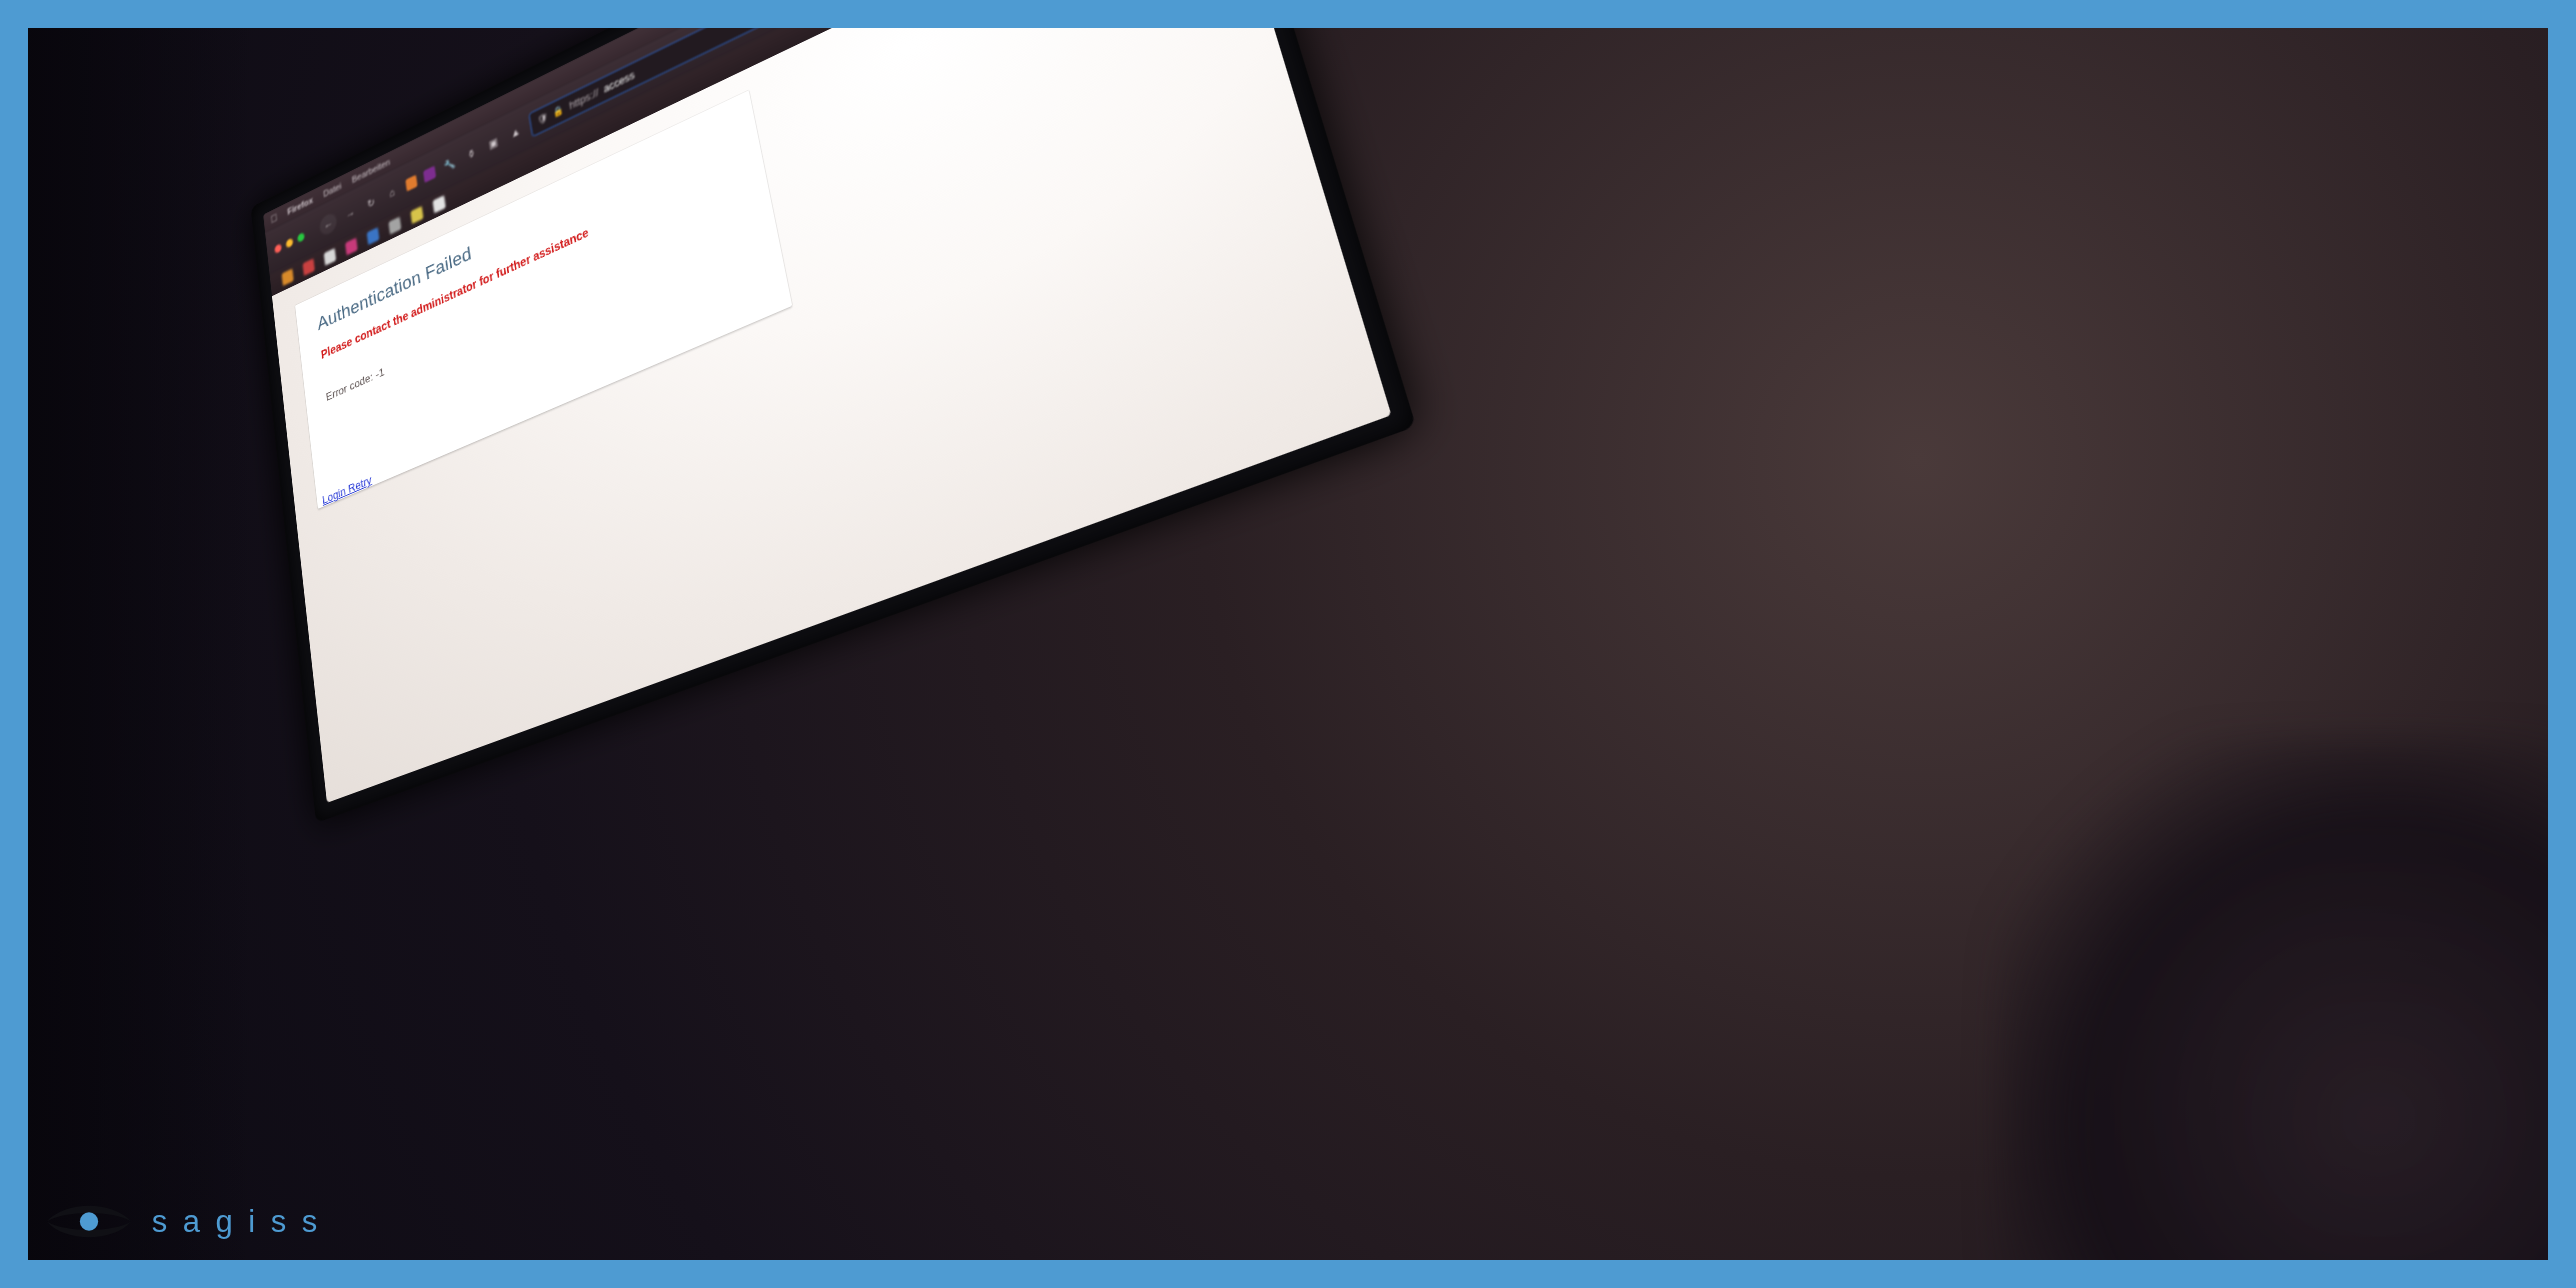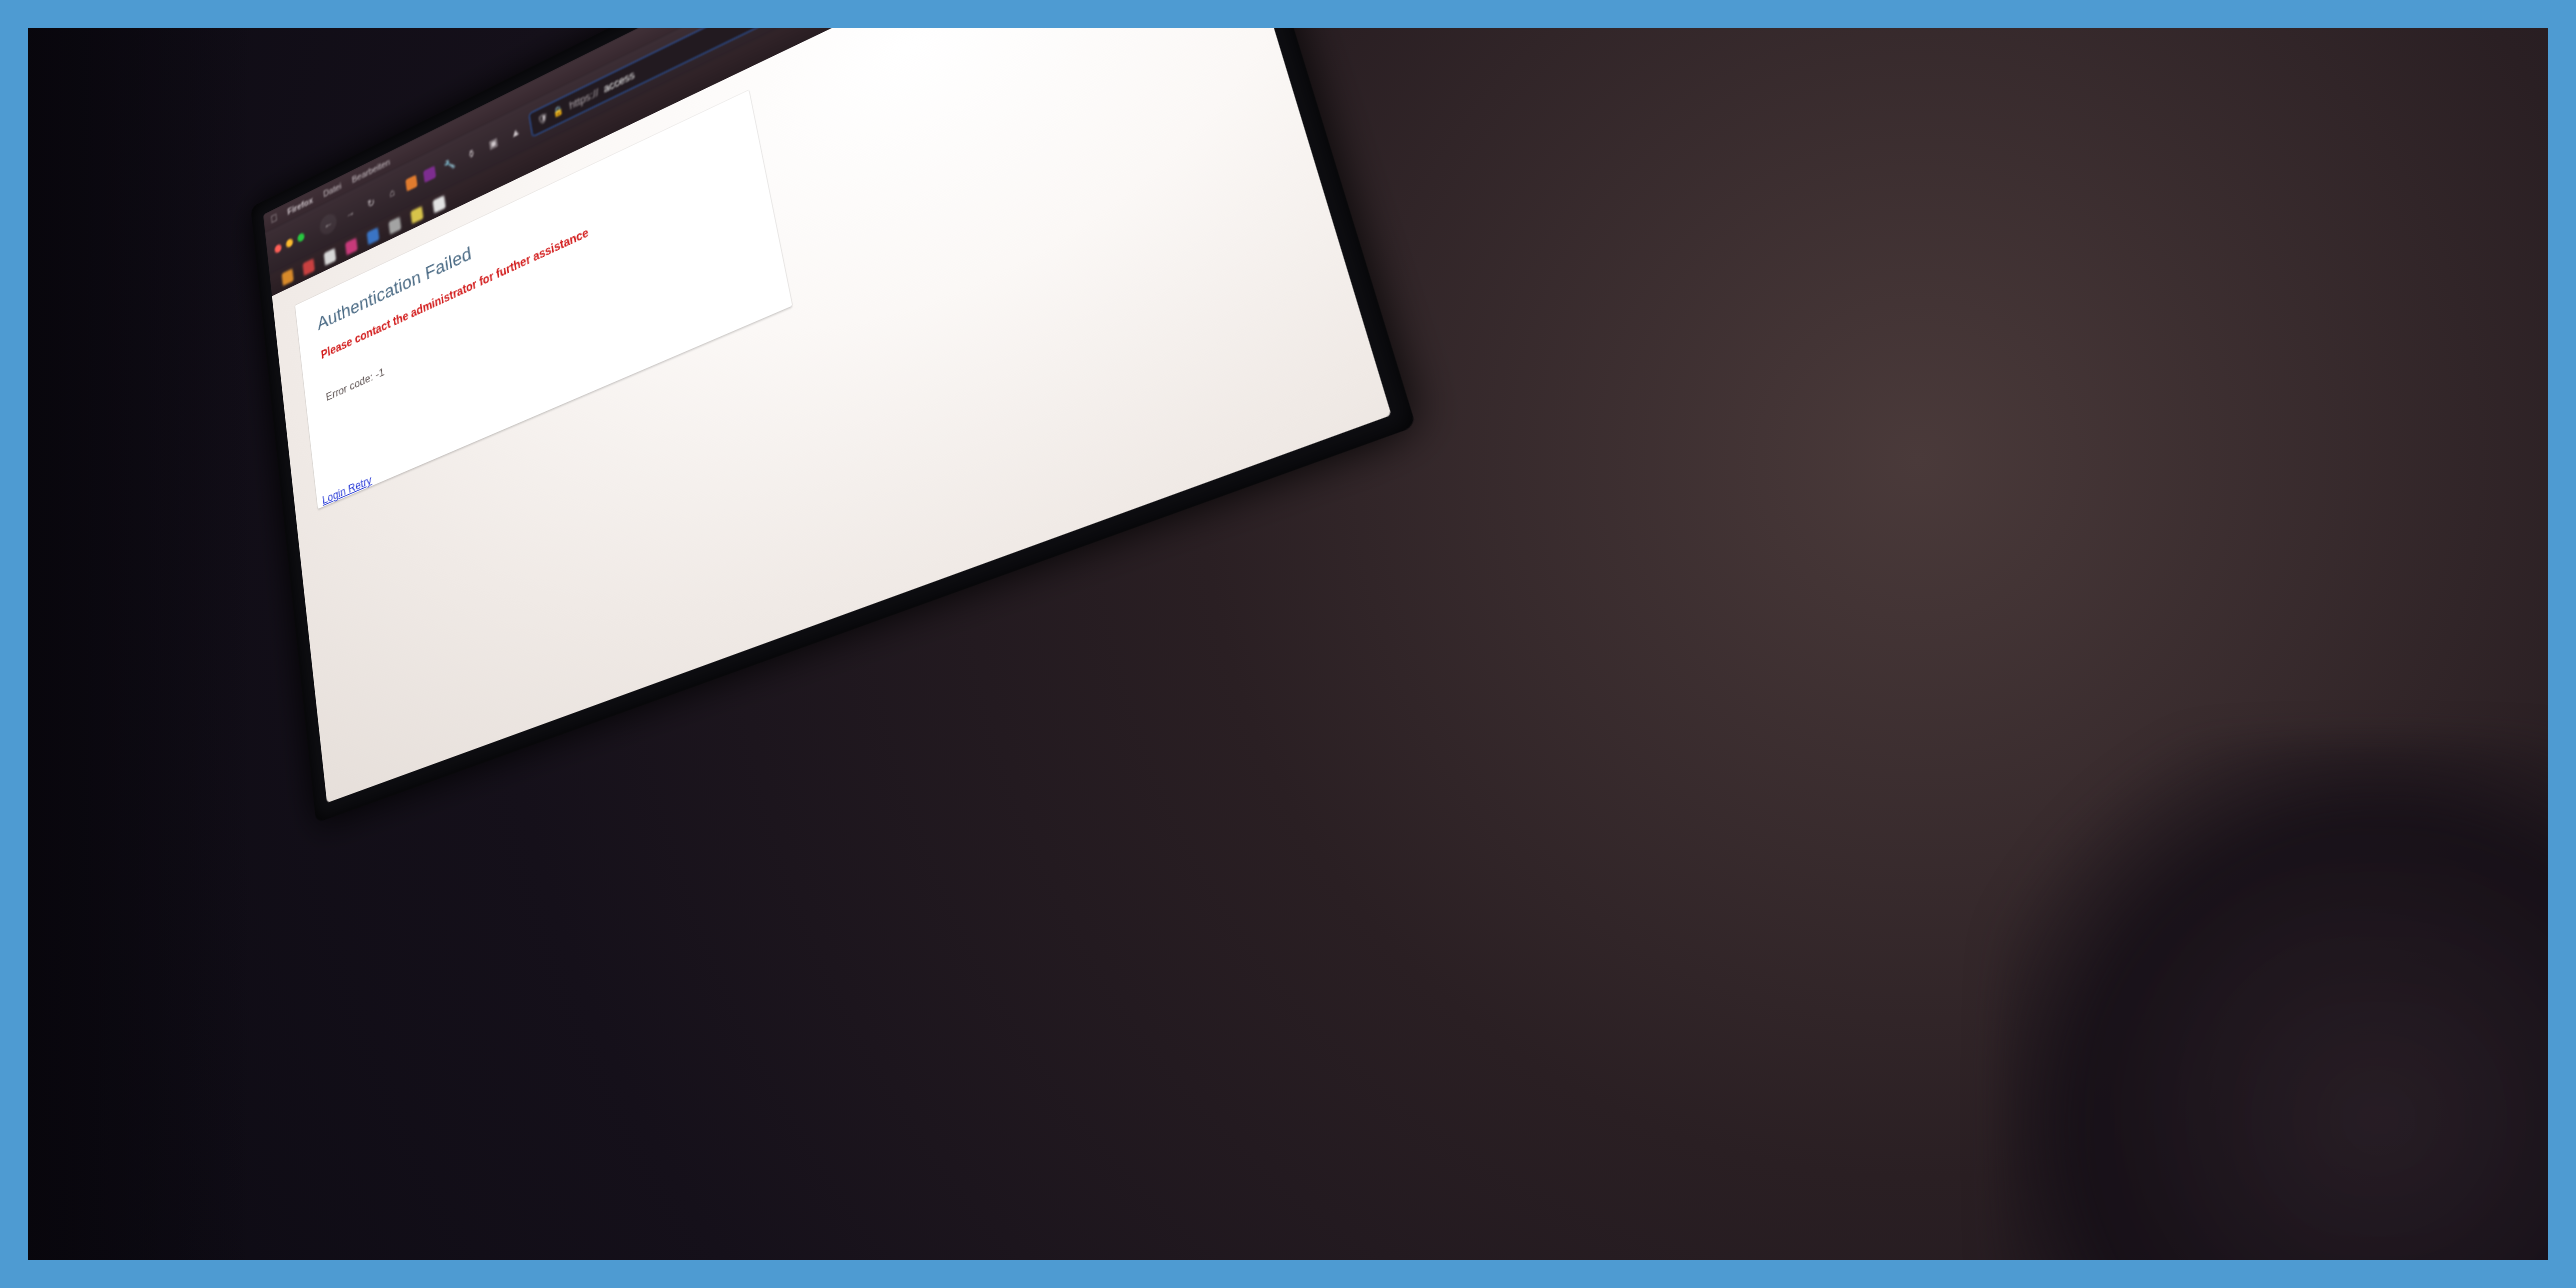--- a/index.html
+++ b/index.html
@@ -319,16 +319,26 @@
             </div>
             <a class="retry-link">Login Retry</a>
           </div>
 
         </div>
       </div>
     </div>
 
     <div class="fg-blur"></div>
 
+    <div class="logo-wrap">
+      <svg width="90" height="51" viewBox="0 0 128 72">
+        <g fill="#101015">
+          <path d="M4 36 C 30 6, 98 6, 124 36 C 98 20, 30 20, 4 36 Z"></path>
+          <path d="M4 36 C 30 66, 98 66, 124 36 C 98 52, 30 52, 4 36 Z"></path>
+        </g>
+        <circle cx="64" cy="36" r="13" fill="#4e9bd2"></circle>
+      </svg>
+      <span class="logo-text">sagiss</span>
+    </div>
 
   </div>
 </div>
 
 
 </body></html>

